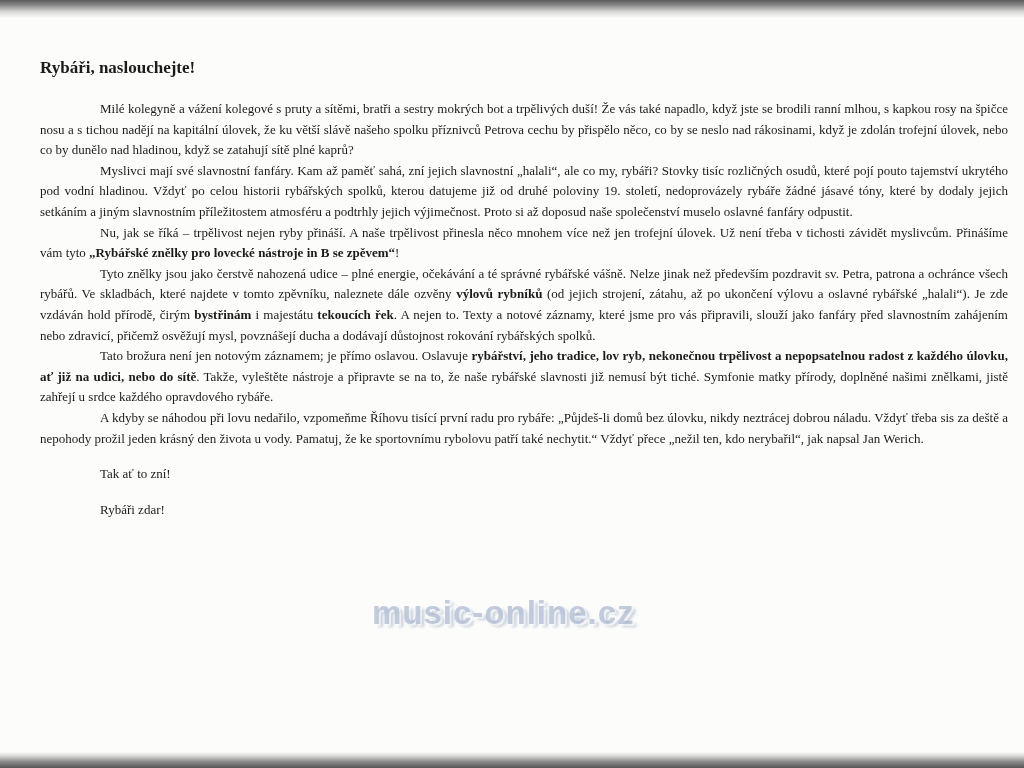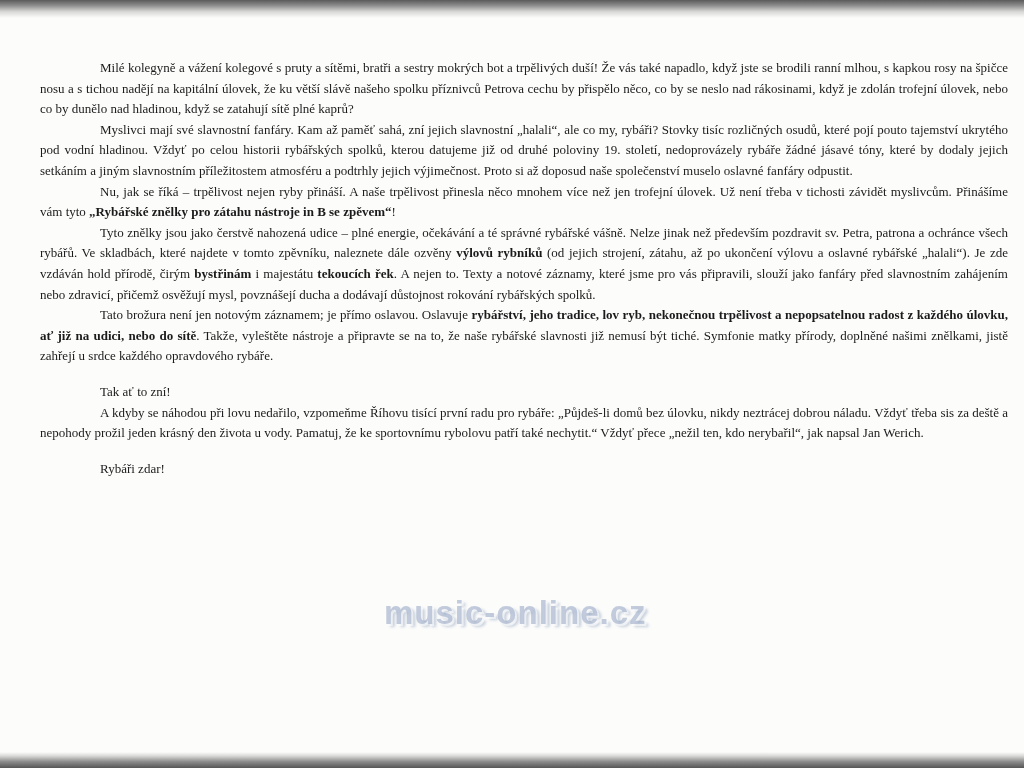--- a/index.html
+++ b/index.html
@@ -40,46 +40,47 @@
     text-align: justify;
     text-indent: 60px;
   }
   .para.gap {
     margin-top: 15px;
     text-align: left;
   }
   .b { font-weight: bold; }
   .watermark {
     position: absolute;
-    left: 384px; top: 594px;
+    left: 372px; top: 594px;
     font-family: "Liberation Sans", "DejaVu Sans", sans-serif;
     font-weight: bold;
     font-size: 33px;
     letter-spacing: 1px;
     color: rgba(148, 164, 194, 0.55);
     text-shadow: 2px 2px 0 rgba(255,255,255,0.6), 4px 3px 3px rgba(130,150,180,0.45);
     z-index: 3;
     pointer-events: none;
     white-space: nowrap;
   }
 </style>
 </head>
 <body>
 
 <div class="scan-page">
   <div class="edge-top"></div>
   <div class="edge-bottom"></div>
 
   <div class="content">
+    <p class="title">Rybáři, naslouchejte!</p>
     <div>
         <p class="para"><span>Milé kolegyně a vážení kolegové s pruty a sítěmi, bratři a sestry mokrých bot a trpělivých duší! Že vás také napadlo, když jste se brodili ranní mlhou, s kapkou rosy na špičce nosu a s tichou nadějí na kapitální úlovek, že ku větší slávě našeho spolku příznivců Petrova cechu by přispělo něco, co by se neslo nad rákosinami, když je zdolán trofejní úlovek, nebo co by dunělo nad hladinou, když se zatahují sítě plné kaprů?</span></p>
         <p class="para"><span>Myslivci mají své slavnostní fanfáry. Kam až paměť sahá, zní jejich slavnostní „halali“, ale co my, rybáři? Stovky tisíc rozličných osudů, které pojí pouto tajemství ukrytého pod vodní hladinou. Vždyť po celou historii rybářských spolků, kterou datujeme již od druhé poloviny 19. století, nedoprovázely rybáře žádné jásavé tóny, které by dodaly jejich setkáním a jiným slavnostním příležitostem atmosféru a podtrhly jejich výjimečnost. Proto si až doposud naše společenství muselo oslavné fanfáry odpustit.</span></p>
-        <p class="para"><span>Nu, jak se říká – trpělivost nejen ryby přináší. A naše trpělivost přinesla něco mnohem více než jen trofejní úlovek. Už není třeba v tichosti závidět myslivcům. Přinášíme vám tyto </span><span class="b">„Rybářské znělky pro zátahu nástroje in B se zpěvem“</span><span>!</span></p>
+        <p class="para"><span>Nu, jak se říká – trpělivost nejen ryby přináší. A naše trpělivost přinesla něco mnohem více než jen trofejní úlovek. Už není třeba v tichosti závidět myslivcům. Přinášíme vám tyto </span><span class="b">„Rybářské znělky pro lovecké nástroje in B se zpěvem“</span><span>!</span></p>
         <p class="para"><span>Tyto znělky jsou jako čerstvě nahozená udice – plné energie, očekávání a té správné rybářské vášně. Nelze jinak než především pozdravit sv. Petra, patrona a ochránce všech rybářů. Ve skladbách, které najdete v tomto zpěvníku, naleznete dále ozvěny </span><span class="b">výlovů rybníků</span><span> (od jejich strojení, zátahu, až po ukončení výlovu a oslavné rybářské „halali“). Je zde vzdáván hold přírodě, čirým </span><span class="b">bystřinám</span><span> i majestátu </span><span class="b">tekoucích řek</span><span>. A nejen to. Texty a notové záznamy, které jsme pro vás připravili, slouží jako fanfáry před slavnostním zahájením nebo zdravicí, přičemž osvěžují mysl, povznášejí ducha a dodávají důstojnost rokování rybářských spolků.</span></p>
         <p class="para"><span>Tato brožura není jen notovým záznamem; je přímo oslavou. Oslavuje </span><span class="b">rybářství, jeho tradice, lov ryb, nekonečnou trpělivost a nepopsatelnou radost z každého úlovku, ať již na udici, nebo do sítě</span><span>. Takže, vyleštěte nástroje a připravte se na to, že naše rybářské slavnosti již nemusí být tiché. Symfonie matky přírody, doplněné našimi znělkami, jistě zahřejí u srdce každého opravdového rybáře.</span></p>
+        <p class="para"><span>A kdyby se náhodou při lovu nedařilo, vzpomeňme Říhovu tisící první radu pro rybáře: „Půjdeš-li domů bez úlovku, nikdy neztrácej dobrou náladu. Vždyť třeba sis za deště a nepohody prožil jeden krásný den života u vody. Pamatuj, že ke sportovnímu rybolovu patří také nechytit.“ Vždyť přece „nežil ten, kdo nerybařil“, jak napsal Jan Werich.</span></p>
         <p class="para gap"><span>Tak ať to zní!</span></p>
-        <p class="para"><span>A kdyby se náhodou při lovu nedařilo, vzpomeňme Říhovu tisící první radu pro rybáře: „Půjdeš-li domů bez úlovku, nikdy neztrácej dobrou náladu. Vždyť třeba sis za deště a nepohody prožil jeden krásný den života u vody. Pamatuj, že ke sportovnímu rybolovu patří také nechytit.“ Vždyť přece „nežil ten, kdo nerybařil“, jak napsal Jan Werich.</span></p>
         <p class="para gap"><span>Rybáři zdar!</span></p>
       </div>
   </div>
 
   <div class="watermark">music-online.cz</div>
 </div>
 
 </body></html>

